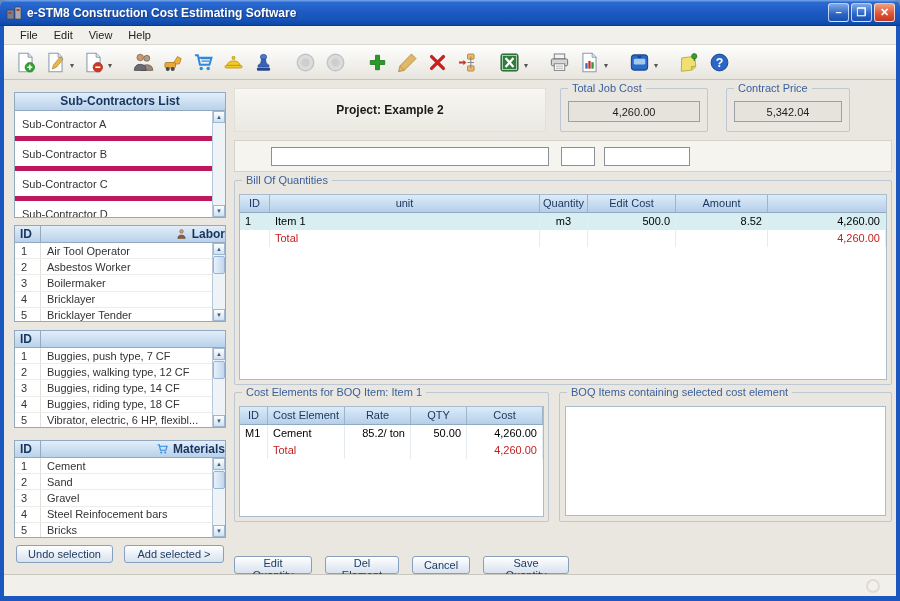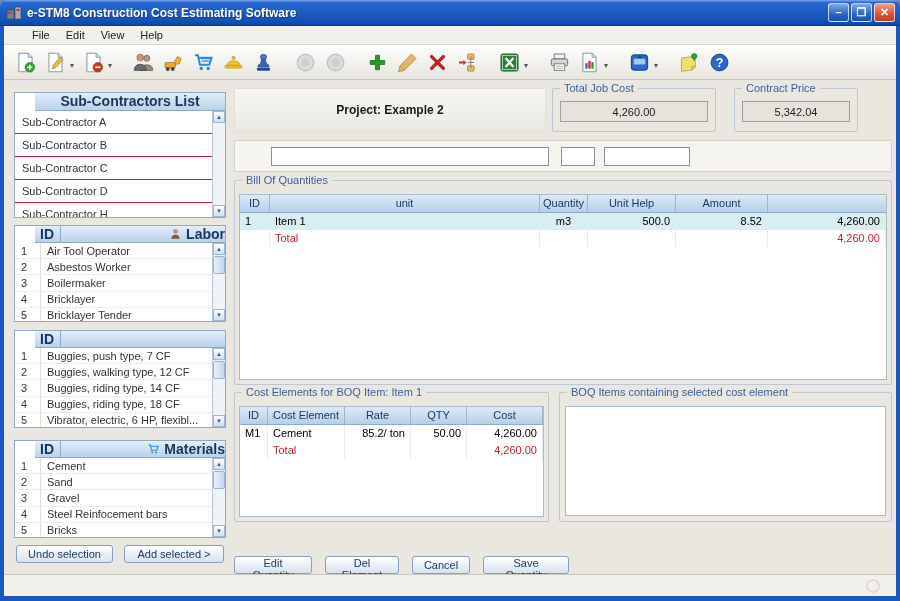--- a/index.html
+++ b/index.html
@@ -17,46 +17,46 @@
   .titlebar .title { color:#fff; font-size:12px; font-weight:bold; text-shadow:1px 1px 1px #1a3a7a; flex:1; white-space:nowrap; overflow:hidden; }
   .winbtn { width:21px; height:19px; margin-left:2px; border-radius:3px; border:1px solid rgba(255,255,255,.7);
     color:#fff; font-size:11px; font-weight:bold; line-height:17px; text-align:center; cursor:default; }
   .winbtn.min,.winbtn.max { background:linear-gradient(180deg,#7fa9e8,#2a64c4 60%,#1a50b0); }
   .winbtn.close { background:linear-gradient(180deg,#f0a080,#e0563a 55%,#c03a1e); }
 
   
   .frame { height:575px; border-left:4px solid #1c57c0; border-right:4px solid #1c57c0; border-bottom:5px solid #1c57c0;
     background:#e9e7e0; display:flex; flex-direction:column; }
 
-  .menubar { height:19px; background:#f2f0ea; border-bottom:1px solid #d9d6cc; display:flex; align-items:center; padding-left:20px; }
+  .menubar { height:19px; background:#f2f0ea; border-bottom:1px solid #d9d6cc; display:flex; align-items:center; padding-left:8px; }
   .menu-item { font-size:11px; color:#222; padding:2px 8px; }
 
   .toolbar { height:35px; background:linear-gradient(180deg,#fefefe,#e7e5dd); border-bottom:1px solid #c7c4b8;
     display:flex; align-items:center; padding-left:8px; gap:4px; }
   .tbtn { width:26px; height:26px; display:flex; align-items:center; justify-content:center; border-radius:2px; }
   .tbtn svg { width:21px; height:21px; }
   .caret { font-size:8px; color:#555; margin:6px 2px 0 -2px; }
   .tgap { width:8px; }
 
   
   .content { flex:1; display:flex; padding:0 4px 0 10px; overflow:hidden; }
 
   
   .sidebar { width:212px; flex:0 0 auto; }
   .list-panel { border:1px solid #93a9c2; background:#fff; position:relative; }
   .panel-header { background:linear-gradient(180deg,#e2eefa,#b9d1ea); border-bottom:1px solid #93a9c2;
-    color:#17365f; font-size:14px; font-weight:bold;margin-left:20px; }
+    color:#17365f; font-size:12px; font-weight:bold; }
   .panel-header.single { height:18px; line-height:17px; text-align:center; }
   .panel-header.grid { display:grid; grid-template-columns:26px 1fr; height:17px; line-height:16px; }
   .panel-header.grid .hid { border-right:1px solid #93a9c2; text-align:left; padding-left:5px; }
   .panel-header.grid .htitle { display:flex; align-items:center; justify-content:flex-end; gap:4px; }
   .panel-header svg { width:13px; height:12px; }
   .list-body { position:absolute; left:0; right:13px; top:18px; bottom:0; overflow:hidden; background:#fff; }
   .list-body.g { top:17px; }
-  .lrow { height:23px; font-size:11px; color:#333; border-bottom:1px solid #be185d; display:flex; align-items:center; padding-left:7px; }
+  .lrow { height:30px; font-size:11px; color:#333; border-bottom:5px solid #be185d; display:flex; align-items:center; padding-left:7px; }
   .grow { display:grid; grid-template-columns:26px 1fr; height:16.2px; font-size:11px; color:#333; border-bottom:1px solid #edece7; align-items:center; }
   .grow .cid { padding-left:6px; border-right:1px solid #e0e0da; height:100%; display:flex; align-items:center; }
   .grow .cname { padding-left:6px; white-space:nowrap; overflow:hidden; }
   .vscroll { position:absolute; right:0; top:18px; bottom:0; width:13px; background:#eef3f8; border-left:1px solid #b9c8d8; }
   .vscroll.g { top:17px; }
   .sarrow { height:12px; background:linear-gradient(180deg,#fdfefe,#cfe0f0); border:1px solid #9fb8d2; font-size:6px; color:#3a5a82; text-align:center; line-height:11px; }
   .sarrow.down { position:absolute; bottom:0; left:0; right:0; }
   .sthumb { position:absolute; top:13px; left:0; right:0; height:18px; background:linear-gradient(90deg,#e8f1fa,#c2d8ee); border:1px solid #98b4d2; border-radius:2px; }
   .side-buttons { display:flex; justify-content:space-between; margin-top:7px; padding:0 2px; }
 
@@ -67,21 +67,21 @@
   .main { flex:1; margin-left:8px; position:relative; }
   .top-row { display:flex; margin-top:8px; height:44px; }
   .project-panel { width:312px; background:linear-gradient(180deg,#f7f6f2,#ebe9e2); border:1px solid #e2e0d8;
     display:flex; align-items:center; justify-content:center; }
   .project-panel span { font-size:12px; font-weight:bold; color:#1a1a1a; }
 
   .groupbox { position:relative; border:1px solid #bdc8d4; border-radius:2px; }
   .gb-label { position:absolute; top:-7px; left:7px; background:#e9e7e0; padding:0 4px; font-size:11px; color:#3a5f9e; white-space:nowrap; }
   .valuebox { position:absolute; left:7px; right:7px; top:12px; height:21px; background:#e5e3dc; border:1px solid #98a0a8;
     font-size:11px; color:#222; display:flex; align-items:center; justify-content:center; }
-  .gb-tjc { width:164px; margin-left:6px; }
+  .gb-tjc { width:148px; margin-left:14px; }
   .gb-cp  { width:124px; margin-left:18px; }
 
   .input-row { margin-top:8px; height:32px; background:#f5f4ef; border:1px solid #d6d3ca; display:flex; align-items:center; padding-left:36px; }
   .txt { height:19px; background:#fff; border:1px solid #8a9099; }
   .txt.wide { width:278px; } .txt.small { width:34px; margin-left:12px; } .txt.med { width:86px; margin-left:9px; }
 
   .gb-boq { margin-top:8px; height:205px;padding-left:24px; }
   .tbl-wrap { position:absolute; left:4px; right:4px; top:13px; bottom:4px; background:#fff; border:1px solid #a9bccd; overflow:hidden; }
   .tr { display:grid; }
   .boq-cols { grid-template-columns:30px 1fr 48px 88px 92px 118px; }
@@ -453,21 +453,21 @@
           <input class="txt med" type="text" style="">
         </div>
 
         <div class="groupbox gb-boq">
           <div class="gb-label">Bill Of Quantities</div>
           <div class="tbl-wrap">
             <div class="tr th boq-cols">
               <div class="td">ID</div>
               <div class="td">unit</div>
               <div class="td">Quantity</div>
-              <div class="td">Unit Help</div>
+              <div class="td">Edit Cost</div>
               <div class="td">Amount</div>
             </div>
             <div class="tr data boq-cols row-sel">
               <div class="td left">1</div>
               <div class="td left">Item 1</div>
               <div class="td ctr">m3</div>
               <div class="td num">500.0</div>
               <div class="td num">8.52</div>
               <div class="td num">4,260.00</div>
             </div>

